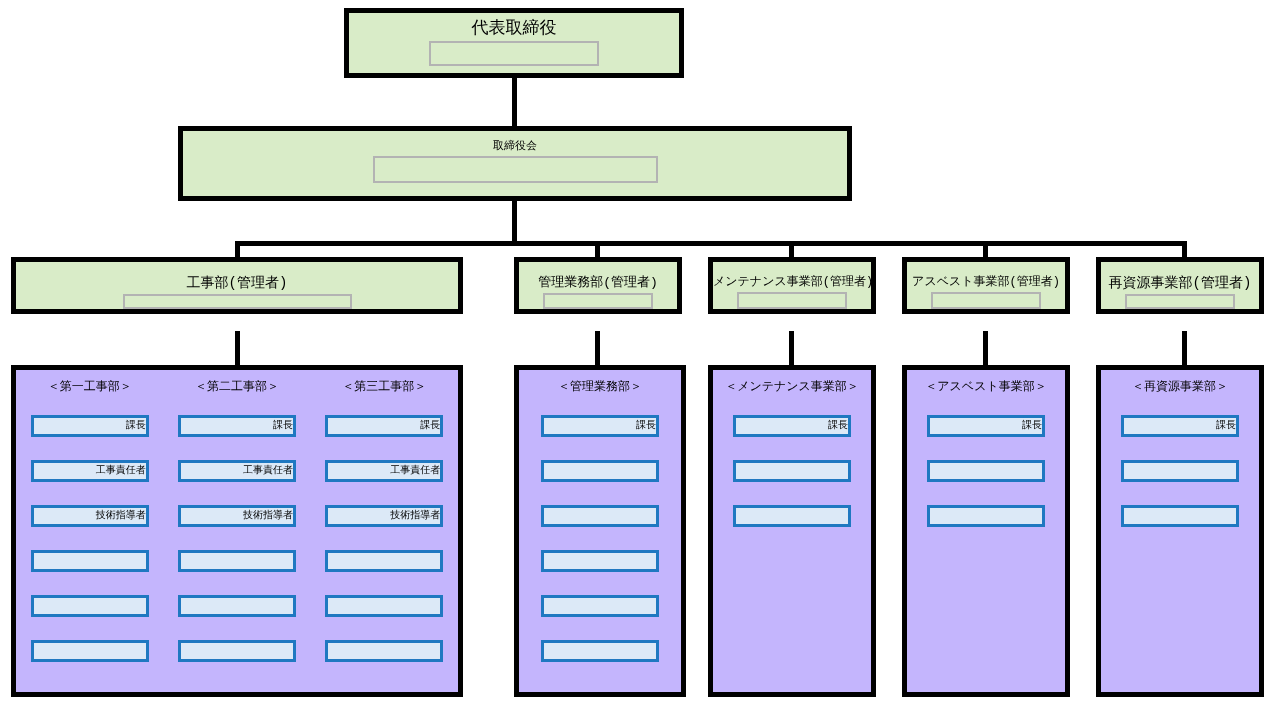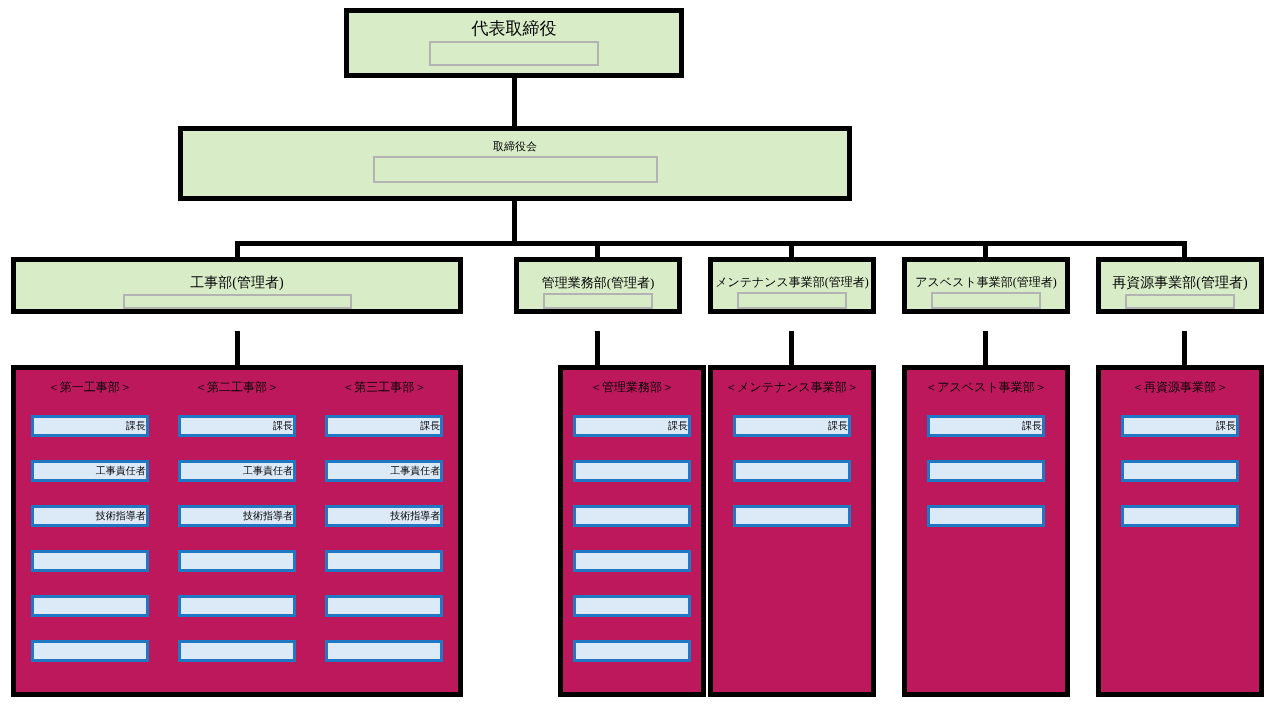--- a/index.html
+++ b/index.html
@@ -12,20 +12,21 @@
     font-family: "Liberation Serif", "DejaVu Serif", serif;
     color: #000000;
   }
 
   #chart {
     position: relative;
     width: 1280px;
     height: 713px;
     overflow: hidden;
     background: #ffffff;
+    font-family: Liberation Mono, monospace;
   }
 
   
   .line {
     position: absolute;
     background: #000000;
   }
 
   
   .greenbox {
@@ -99,30 +100,30 @@
   #hdr-3 .gb-slot  { width: 110px; }
 
   #hdr-4 { left: 1096px; width: 168px; }
   #hdr-4 .gb-title { font-size: 14px; }
   #hdr-4 .gb-slot  { width: 110px; }
 
   
   .panel {
     position: absolute;
     box-sizing: border-box;
-    background: #be185d;
+    background: #c4b5fd;
     border: 5px solid #000000;
     top: 365px;
     height: 332px;
     display: flex;
     flex-direction: row;
     justify-content: space-around;
   }
   #panel-0 { left: 11px;   width: 452px; }
-  #panel-1 { left: 514px;  width: 148px; margin-left: 44px; }
+  #panel-1 { left: 514px;  width: 172px; }
   #panel-2 { left: 708px;  width: 168px; }
   #panel-3 { left: 902px;  width: 168px; }
   #panel-4 { left: 1096px; width: 168px; }
 
   .subcol {
     display: flex;
     flex-direction: column;
     align-items: center;
     flex: 1 1 0;
     padding-top: 11px;

